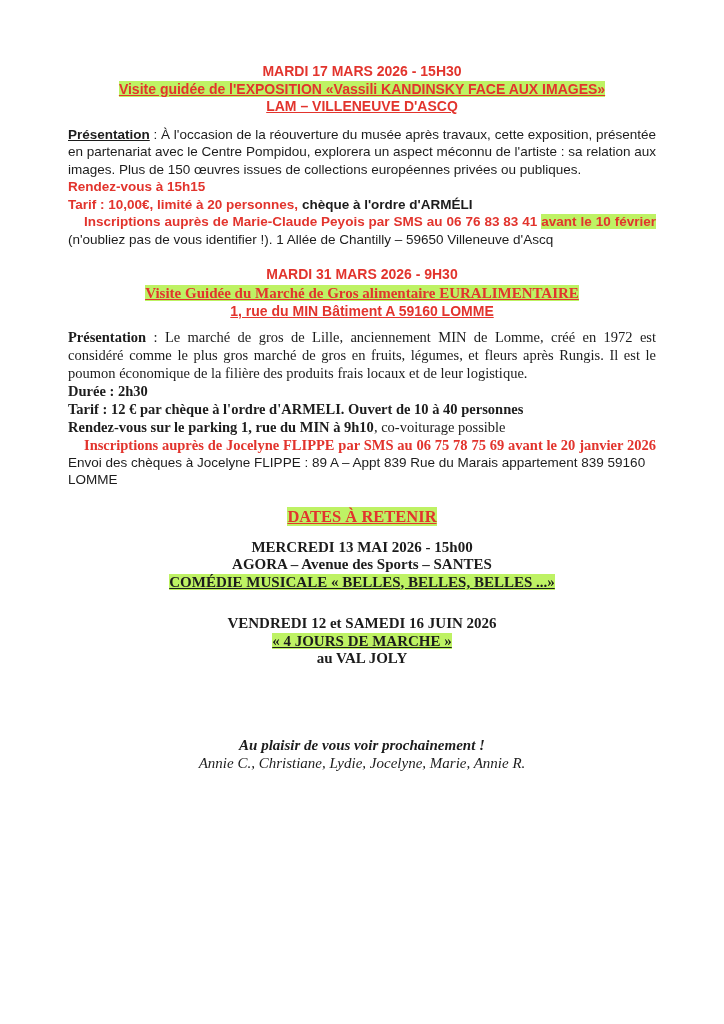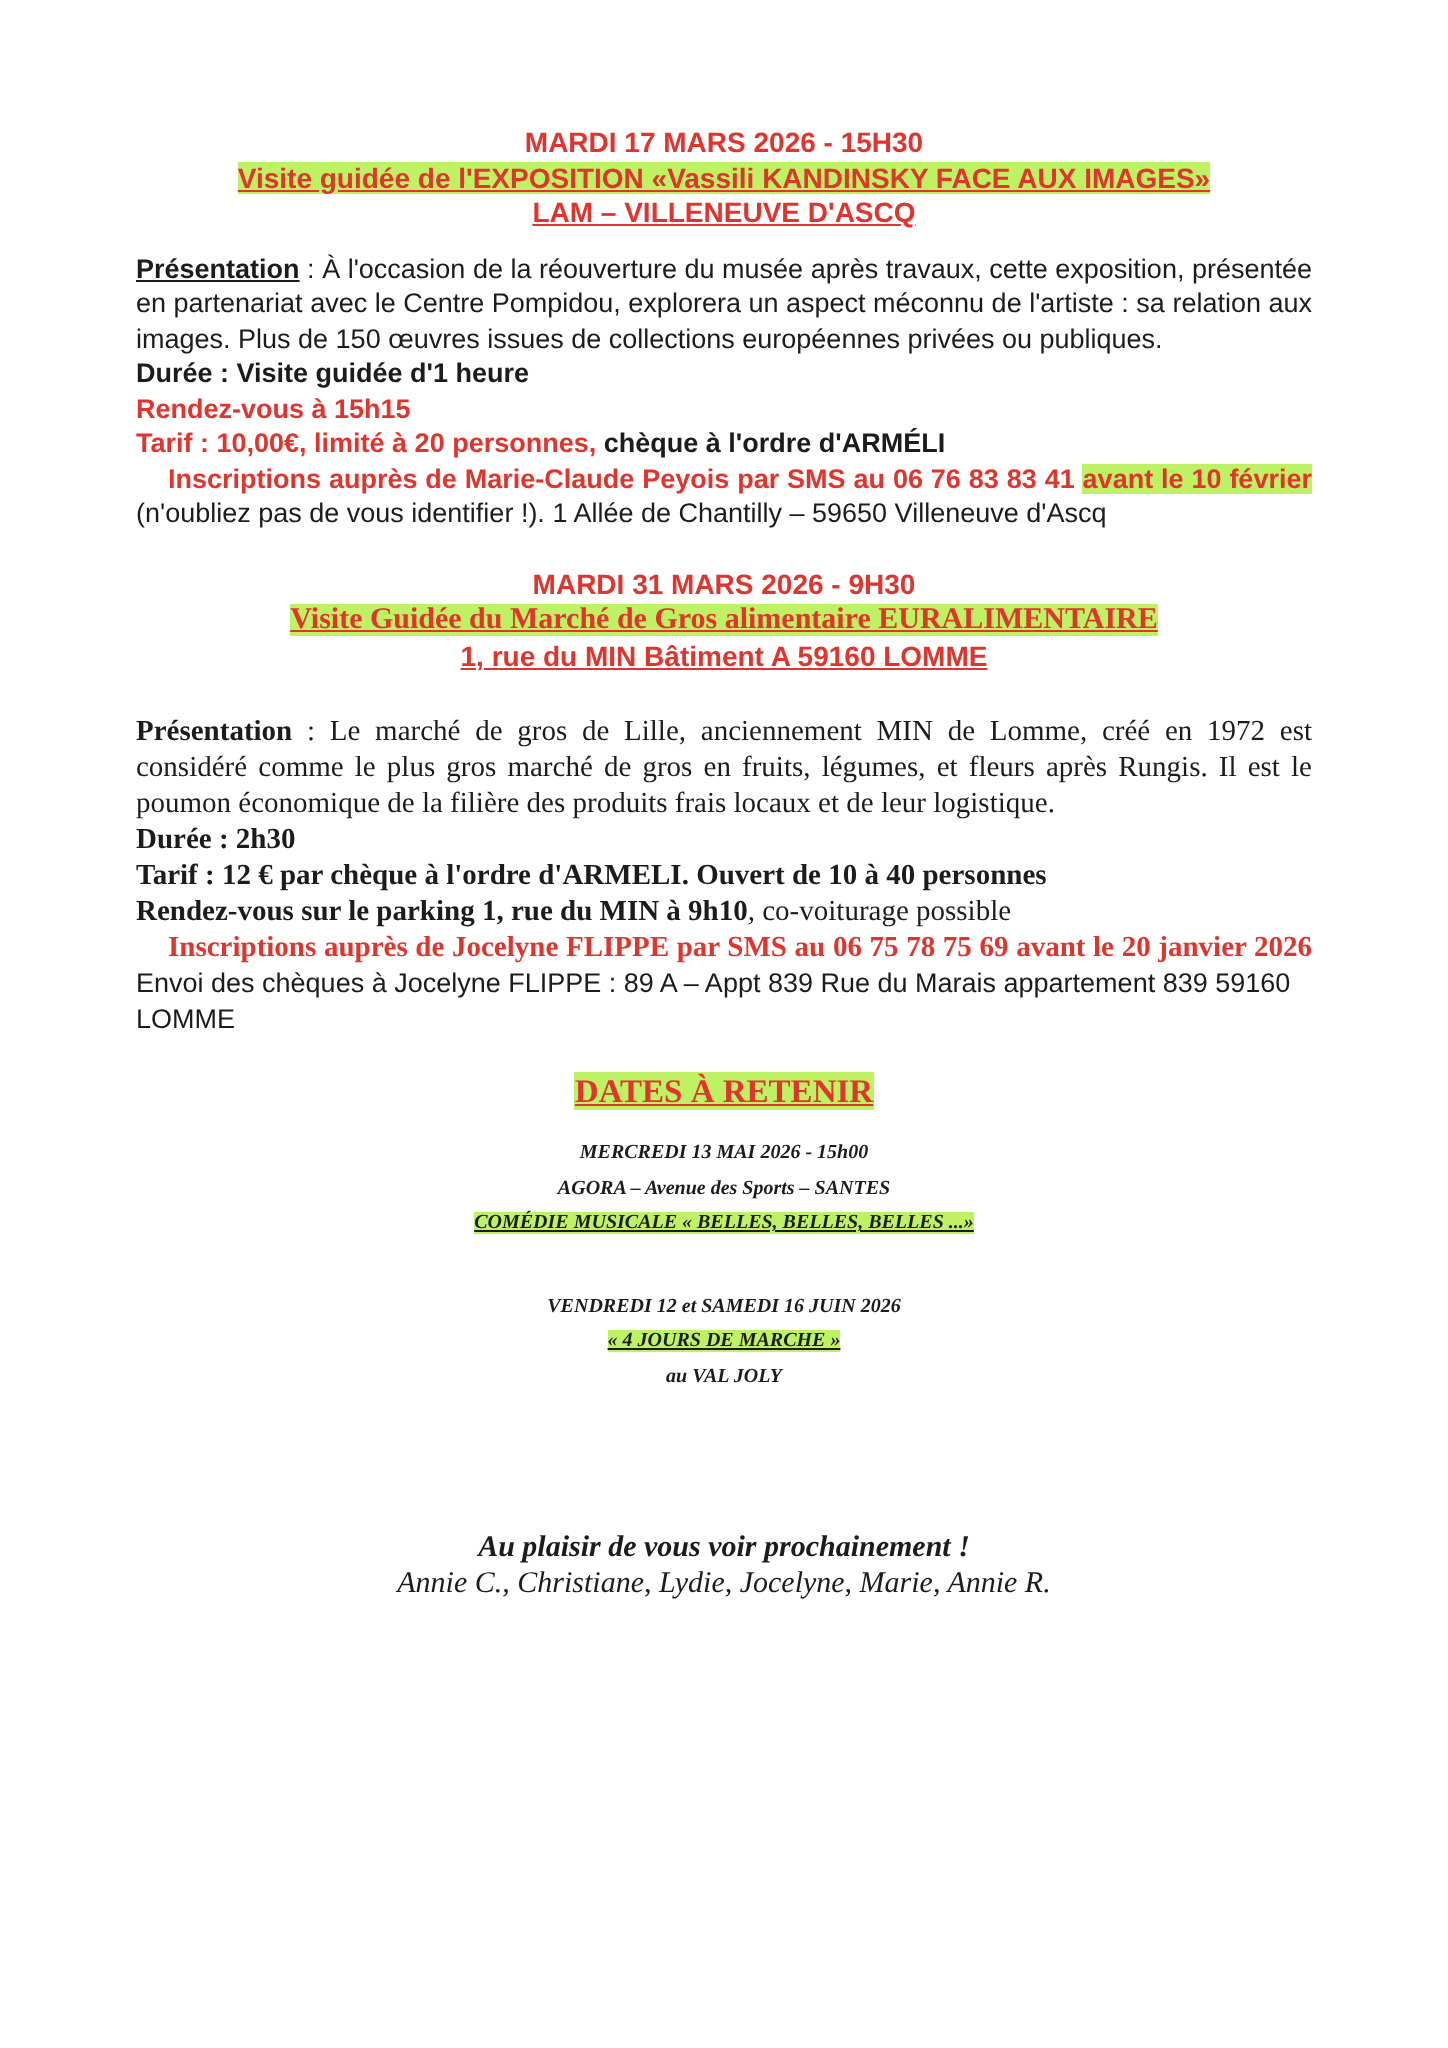--- a/index.html
+++ b/index.html
@@ -28,48 +28,47 @@
   .red { color: #e2342d; }
   .hl  { background-color: #bef264; }
   .center { text-align: center; }
   .just { text-align: justify; }
   .justfull { text-align: justify; text-align-last: justify; padding-left: 16px; }
   p, div.line { margin: 0; }
 
   .header1 { margin-bottom: 10px; }
   .header1 .hline { font-size: 14px; line-height: 17.5px; }
 
-  .header2 { margin-top: 18px; margin-bottom: 20px; }
+  .header2 { margin-top: 18px; margin-bottom: 8px; }
   .header2 .hline1 { font-size: 14px; line-height: 17.5px; }
   .header2 .hline2 { font-size: 15px; line-height = 18px; line-height: 18px; }
   .header2 .hline3 { font-size: 14px; line-height: 18px; }
 
   .dates-heading { margin-top: 17px; font-size: 16.5px; line-height: 22px; }
 
   .mini-event1 { margin-top: 11px; }
   .mini-event2 { margin-top: 24px; }
-  .mini-event p { font-size: 10px; line-height: 17.5px; font-style: italic; }
+  .mini-event p { font-size: 15px; line-height: 17.5px; }
 
   .closing { margin-top: 68px; }
   .closing p { font-size: 15px; line-height: 18px; }
 </style>
 </head>
 <body>
 
 <div class="page">
 
   <div class="header1 center sans b red">
     <div class="hline">MARDI 17 MARS 2026 - 15H30</div>
     <div class="hline"><span class="hl u">Visite guidée de l'EXPOSITION «Vassili KANDINSKY FACE AUX IMAGES»</span></div>
     <div class="hline"><span class="u">LAM – VILLENEUVE D'ASCQ</span></div>
   </div>
 
   <p class="sans just"><span class="b u">Présentation</span><span> : </span><span>À l'occasion de la réouverture du musée après travaux, cette exposition, présentée en partenariat avec le Centre Pompidou, explorera un aspect méconnu de l'artiste : sa relation aux images. Plus de 150 œuvres issues de collections européennes privées ou publiques.</span></p>
 
-  <div class="line sans b">Durée : Visite guidée d'1 heure</div>
   <div class="line sans b red">Rendez-vous à 15h15</div>
   <div class="line sans b"><span class="red">Tarif : 10,00€, limité à 20 personnes,</span> <span>chèque à l'ordre d'ARMÉLI</span></div>
   <div class="line sans b red justfull"><span>Inscriptions auprès de Marie-Claude Peyois par SMS au 06 76 83 83 41</span> <span class="hl">avant le 10 février</span></div>
   <div class="line sans">(n'oubliez pas de vous identifier !). 1 Allée de Chantilly – 59650 Villeneuve d'Ascq</div>
 
   <div class="header2 center b red">
     <div class="hline1 sans">MARDI 31 MARS 2026 - 9H30</div>
     <div class="hline2 serif"><span class="hl u">Visite Guidée du Marché de Gros alimentaire EURALIMENTAIRE</span></div>
     <div class="hline3 sans"><span class="u">1, rue du MIN Bâtiment A 59160 LOMME</span></div>
   </div>

